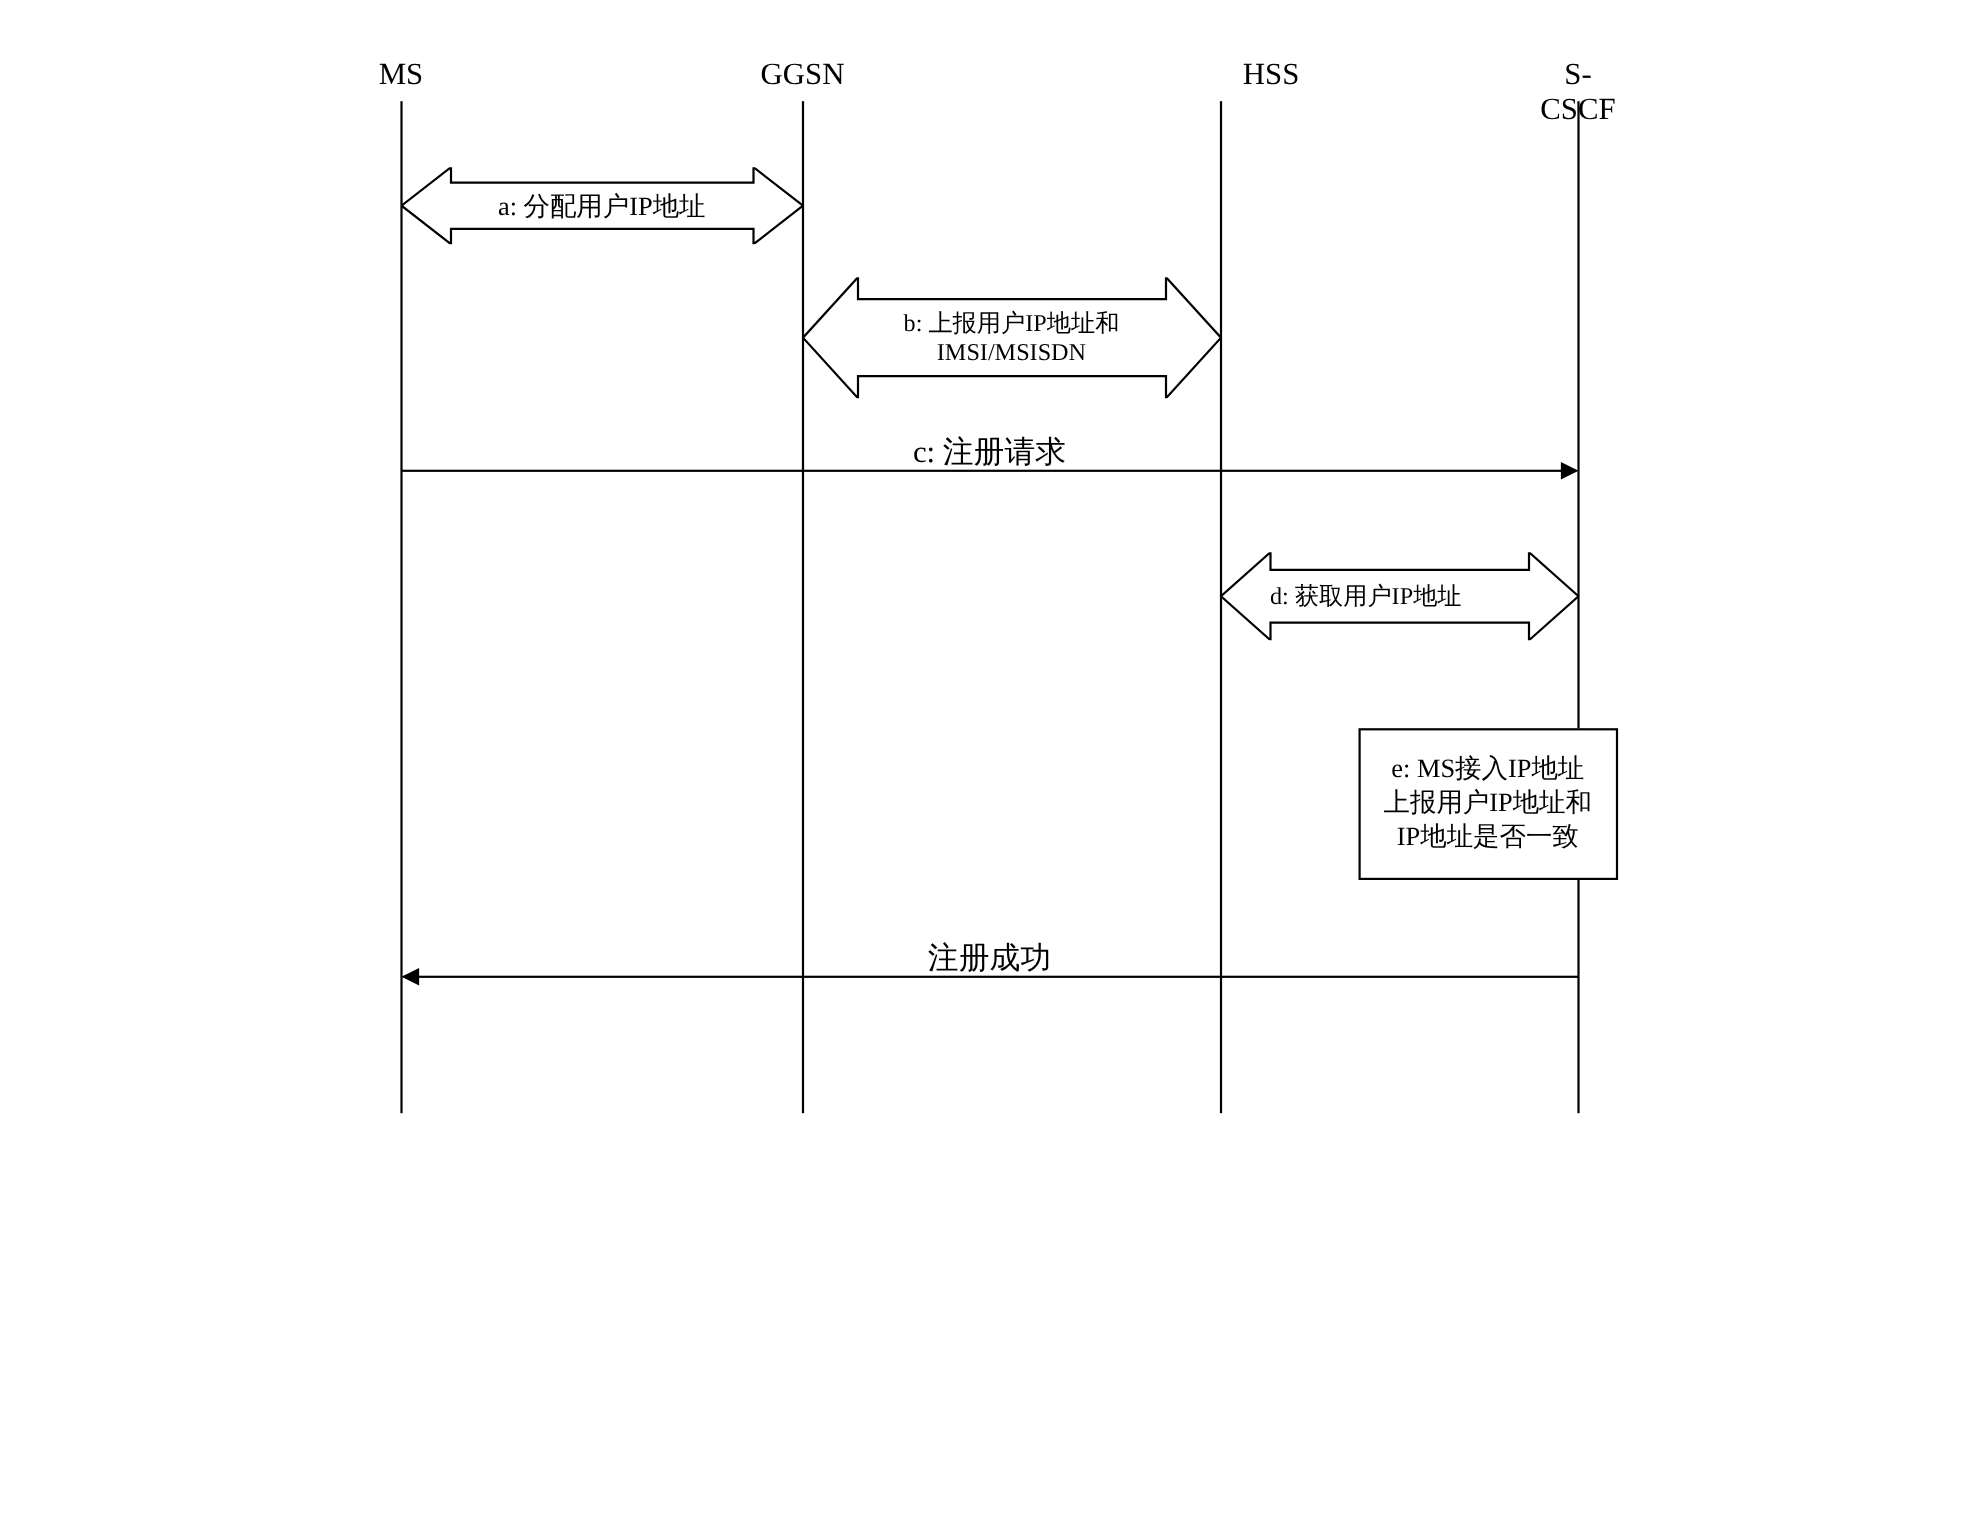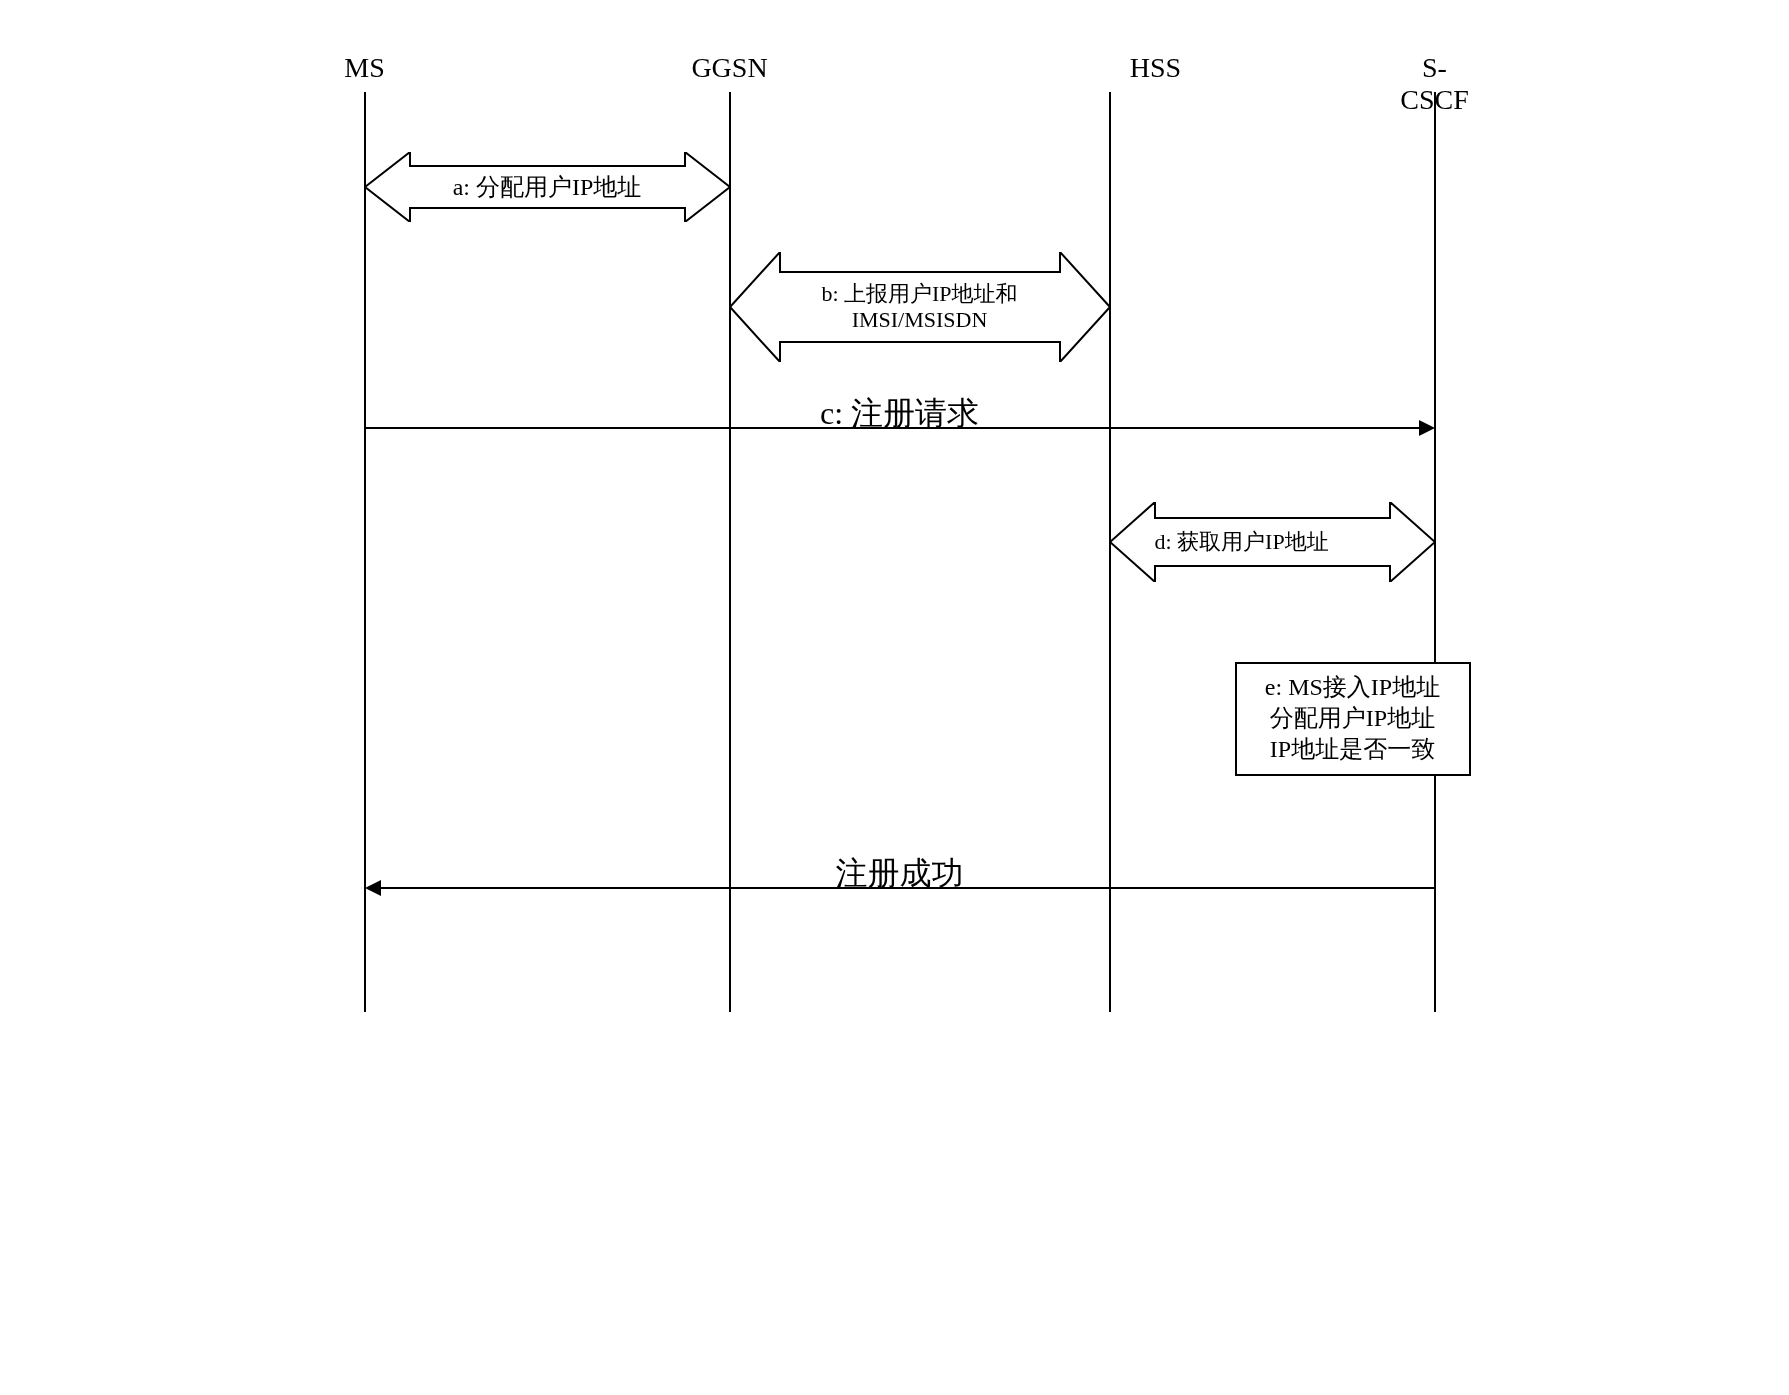--- a/index.html
+++ b/index.html
@@ -39,31 +39,31 @@
   }
   .msg-arrowhead {
     position: absolute;
     width: 0;
     height: 0;
     border-top: 8px solid transparent;
     border-bottom: 8px solid transparent;
   }
   .msg-label {
     position: absolute;
-    font-size: 32px;
+    font-size: 28px;
     transform: translateX(-50%);
     white-space: nowrap;
   }
   .box {
     position: absolute;
     border: 2px solid #000;
     background: #fff;
     font-size: 24px;
     text-align: center;
-    padding: 8px 6px;
+    padding: 20px 6px;
     line-height: 1.3;
   }
 </style>
 </head>
 <body>
 
 <div class="diagram">
 
   <div class="actor-label" style="left:70px;">MS</div>
   <div class="actor-label" style="left:435px;">GGSN</div>
@@ -102,21 +102,21 @@
     <svg width="325" height="80" style="position:absolute;left:0;top:0;">
       <polygon points="0,40 45,0 45,16 280,16 280,0 325,40 280,80 280,64 45,64 45,80" fill="#fff" stroke="#000" stroke-width="2"></polygon>
     </svg>
     <div style="position:absolute;left:45px;top:16px;width:235px;height:48px;display:flex;align-items:center;justify-content:flex-start;font-size:22px;">
       <span>d: 获取用户IP地址</span>
     </div>
   </div>
 
   <div class="box" style="left:940px; top:610px; width:220px;">
     <div>e: MS接入IP地址</div>
-    <div>分配用户IP地址</div>
+    <div>上报用户IP地址和</div>
     <div>IP地址是否一致</div>
   </div>
 
   <div class="msg-label" style="left:605px; top:800px;">注册成功</div>
   <div class="msg-line" style="left:72px; top:835px; width:1068px;"></div>
   <div class="msg-arrowhead" style="left:70px; top:828px; border-right:16px solid #000;"></div>
 
 </div>
 
 </body></html>

